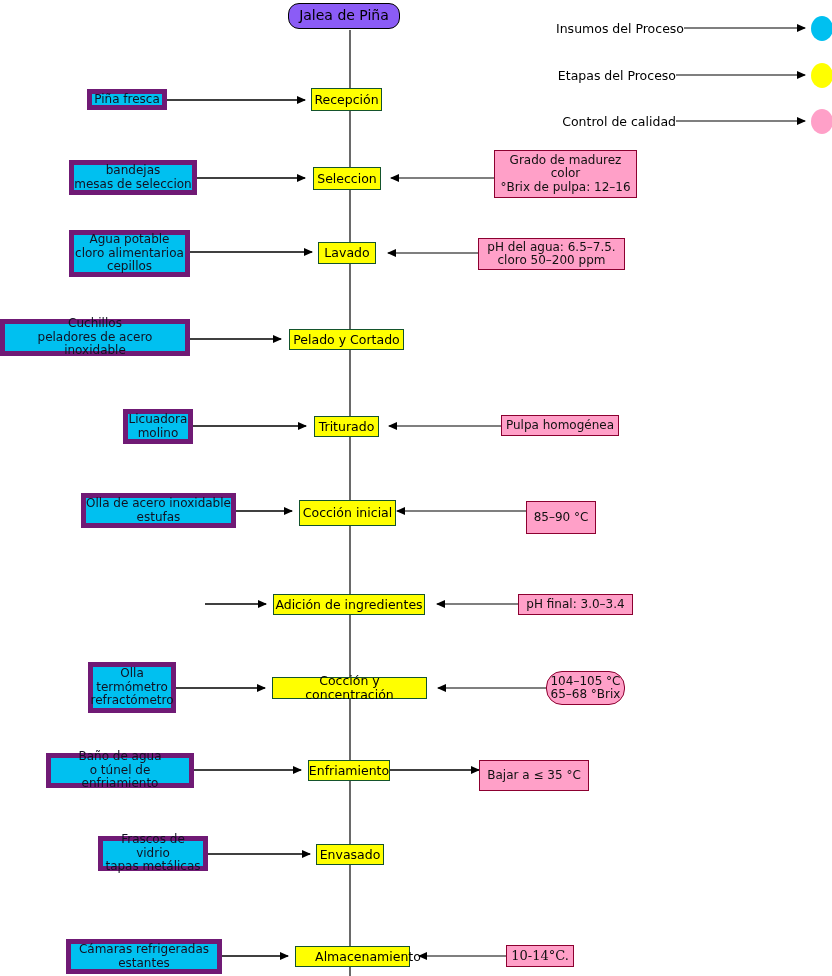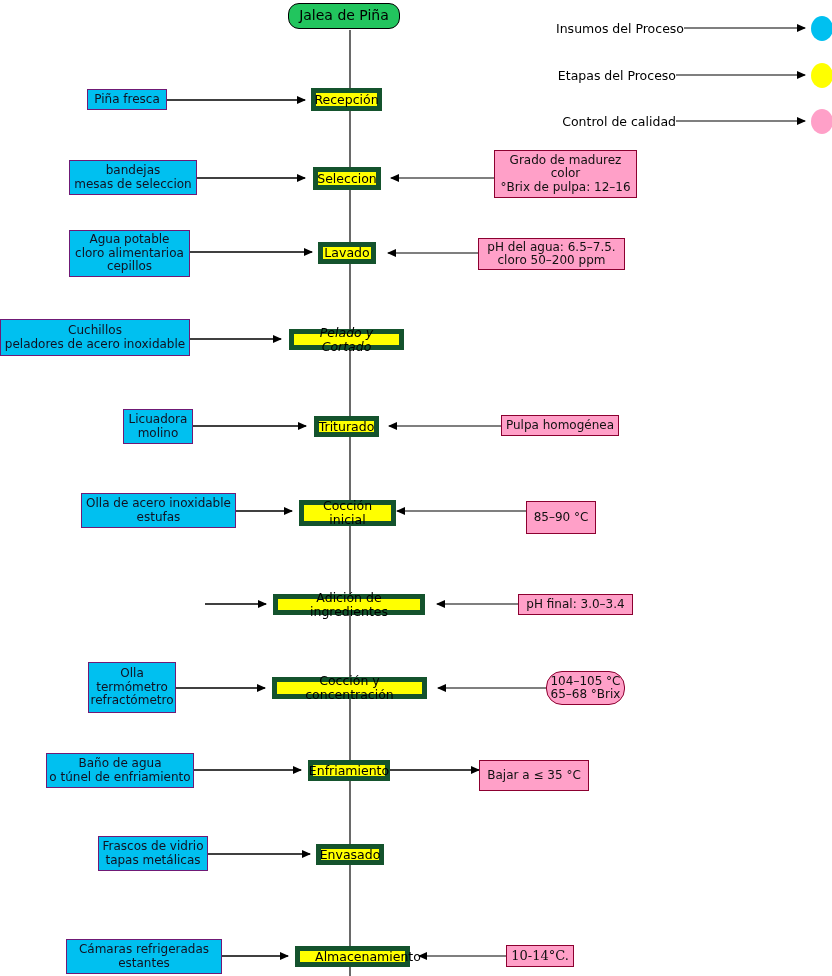--- a/index.html
+++ b/index.html
@@ -28,34 +28,34 @@
     display: flex;
     align-items: center;
     justify-content: center;
     text-align: center;
     line-height: 1.12;
     white-space: pre-line;
     z-index: 3;
   }
   .node-stage {
     background: #ffff00;
-    border: 5px solid #14532d;
+    border: 1px solid #14532d;
     color: #000000;
     font-size: 12.5px;
   }
   .node-title {
-    background: #22c55e;
+    background: #8b5cf6;
     border: 1.5px solid #000000;
     border-radius: 11px;
     color: #000000;
     font-size: 14px;
   }
   .node-input {
     background: #00c0f0;
-    border: 1px solid #701a75;
+    border: 5px solid #701a75;
     color: #111122;
     font-size: 12px;
   }
   .node-qc {
     background: #ffa0c8;
     border: 1px solid #8c0030;
     color: #111111;
     font-size: 12px;
   }
   .node-qc.serifed {
@@ -173,21 +173,21 @@
   </div>
   <div class="node node-qc" style="left:478px; top:238px; width:147px; height:32px;">
     <span>pH del agua: 6.5–7.5.
 cloro 50–200 ppm</span>
   </div>
 
   <div class="node node-input" style="left:0px; top:319px; width:190px; height:37px;">
     <span>Cuchillos
 peladores de acero inoxidable</span>
   </div>
-  <div class="node node-stage" style="left:289px; top:329px; width:115px; height:21px;font-style:italic;">
+  <div class="node node-stage" style="left:289px; top:329px; width:115px; height:21px;">
     <span>Pelado y Cortado</span>
   </div>
 
   <div class="node node-input" style="left:123px; top:409px; width:70px; height:35px;">
     <span>Licuadora
 molino</span>
   </div>
   <div class="node node-stage" style="left:314px; top:416px; width:65px; height:21px;">
     <span>Triturado</span>
   </div>

